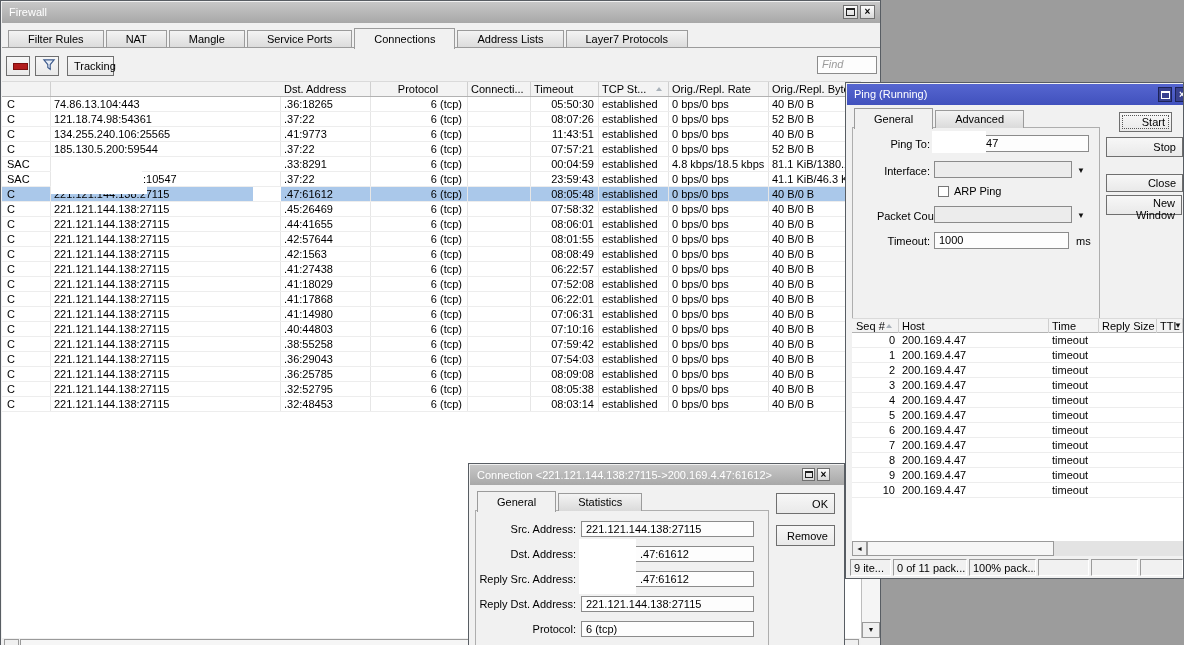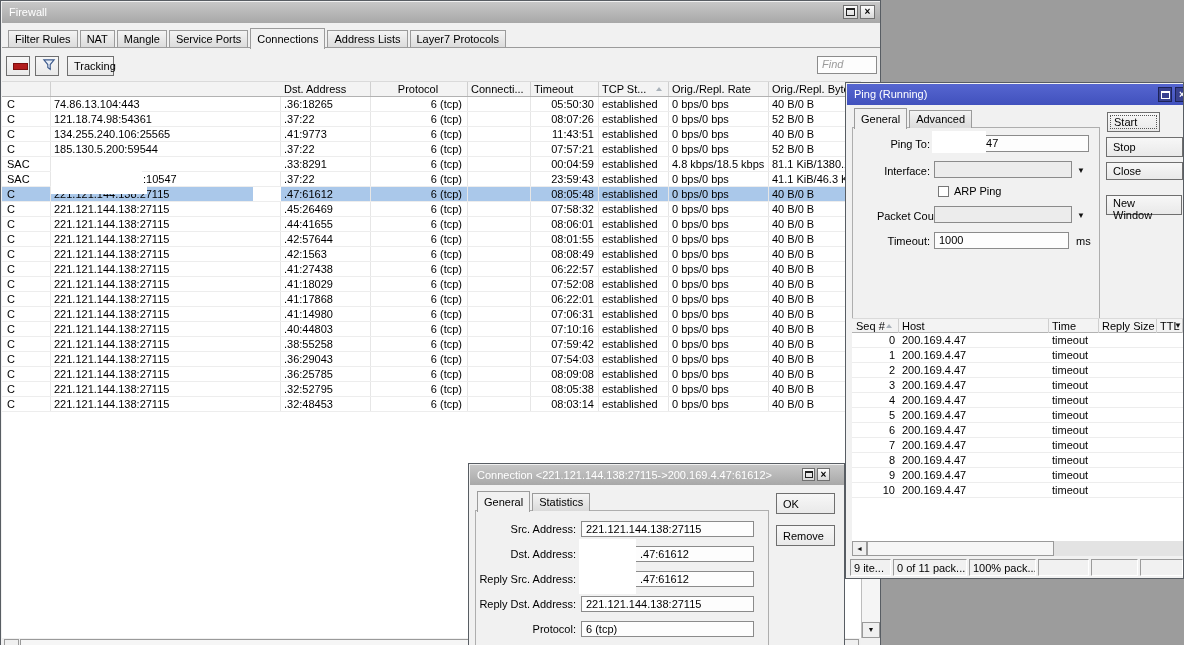--- a/index.html
+++ b/index.html
@@ -11,27 +11,27 @@
             white-space:nowrap;overflow:hidden;font-size:11px}
   .tb-inactive{background:linear-gradient(180deg,#c7c7c7,#a8a8a8)}
   .tb-active{background:linear-gradient(180deg,#5666d0,#4151bd)}
   .wbtn{position:absolute;width:15px;height:14px;background:linear-gradient(#fcfcfc,#d8d8d8);
         border:1px solid #707070;text-align:center;line-height:11px;font-size:10px;box-sizing:border-box;padding:0}
   .wbtn-dark{background:#39418f;border:1px solid #1d2458;color:#fff}
   .sq{display:inline-block;width:7px;height:5px;border:1px solid #222;border-top:2px solid #222;margin-top:2px}
   .sqw{display:inline-block;width:7px;height:5px;border:1px solid #fff;border-top:2px solid #fff;margin-top:2px}
   .xg{font-weight:bold;font-size:10px;line-height:12px}
   .tabstrip{position:absolute;display:flex;align-items:flex-end;height:20px}
-  .tab{position:relative;height:15px;line-height:15px;padding:1px 6px;margin-right:2px;
+  .tab{position:relative;height:15px;line-height:15px;padding:1px 19px;margin-right:2px;
        background:linear-gradient(#f4f4f4,#dadada);border:1px solid #9b9b9b;border-bottom:none;white-space:nowrap}
   .tab.active{height:18px;line-height:18px;background:#f1f1f1;margin-bottom:-1px;z-index:4}
   .tabline{position:absolute;height:1px;background:#9b9b9b;z-index:1}
   .pane{position:absolute;border:1px solid #aeaeae;background:transparent}
   .btn{position:absolute;background:linear-gradient(#f7f7f7,#e9e9e9);border:1px solid #6f6f6f;
-       text-align:left;box-sizing:border-box;font-size:11px}
+       text-align:right;box-sizing:border-box;font-size:11px}
   .btn.focus{outline:1px dotted #555;outline-offset:-4px}
   .field{position:absolute;background:#fdfdfd;border:1px solid #8b8b8b;box-sizing:border-box;
          line-height:15px;padding-left:4px;white-space:nowrap;overflow:hidden}
   .field.disabled{background:#ececec}
   .plabel{position:absolute;text-align:right;white-space:nowrap}
   .check{position:absolute;width:11px;height:11px;background:#fff;border:1px solid #777;box-sizing:border-box}
   .dna{position:absolute;font-size:8px;color:#111;line-height:8px}
   
   .hdr{position:absolute;background:#f3f3f3;border-top:1px solid #dadada;border-bottom:1px solid #b2b2b2;box-sizing:border-box}
   .cell{position:absolute;top:0;height:14px;line-height:14px;padding-left:3px;white-space:nowrap;
@@ -409,23 +409,23 @@
   <span class="abs" style="left:108px;top:102px">ARP Ping</span>
 
   <div class="plabel" style="left:16px;top:127px;width:84px">Packet Count:</div>
   <div class="field disabled" style="left:88px;top:123px;width:138px;height:17px"></div>
   <span class="dna" style="left:231px;top:129px">▼</span>
 
   <div class="plabel" style="left:0;top:152px;width:84px">Timeout:</div>
   <div class="field" style="left:88px;top:149px;width:135px;height:17px">1000</div>
   <span class="abs" style="left:230px;top:152px">ms</span>
 
-  <button class="btn focus" style="left:261px;top:29px;width:53px;height:20px">Start</button>
+  <button class="btn focus" style="left:273px;top:29px;width:53px;height:20px">Start</button>
   <button class="btn" style="left:260px;top:54px;width:77px;height:20px">Stop</button>
-  <button class="btn" style="left:260px;top:79px;width:77px;height:18px">Close</button>
+  <button class="btn" style="left:260px;top:91px;width:77px;height:18px">Close</button>
   <button class="btn" style="left:260px;top:112px;width:76px;height:20px">New Window</button>
 
   <div class="white" style="left:6px;top:235px;width:331px;height:223px"></div>
   <div class="hdr" style="left:6px;top:235px;width:331px;height:15px">
     <span class="cell hc pg-c0 sorted-seq" style="text-align:left;padding-left:4px">Seq #</span>
     <span class="cell hc pg-c1">Host</span>
     <span class="cell hc pg-c2">Time</span>
     <span class="cell hc pg-c3">Reply Size</span>
     <span class="cell hc pg-c4">TTL</span>
   </div>

